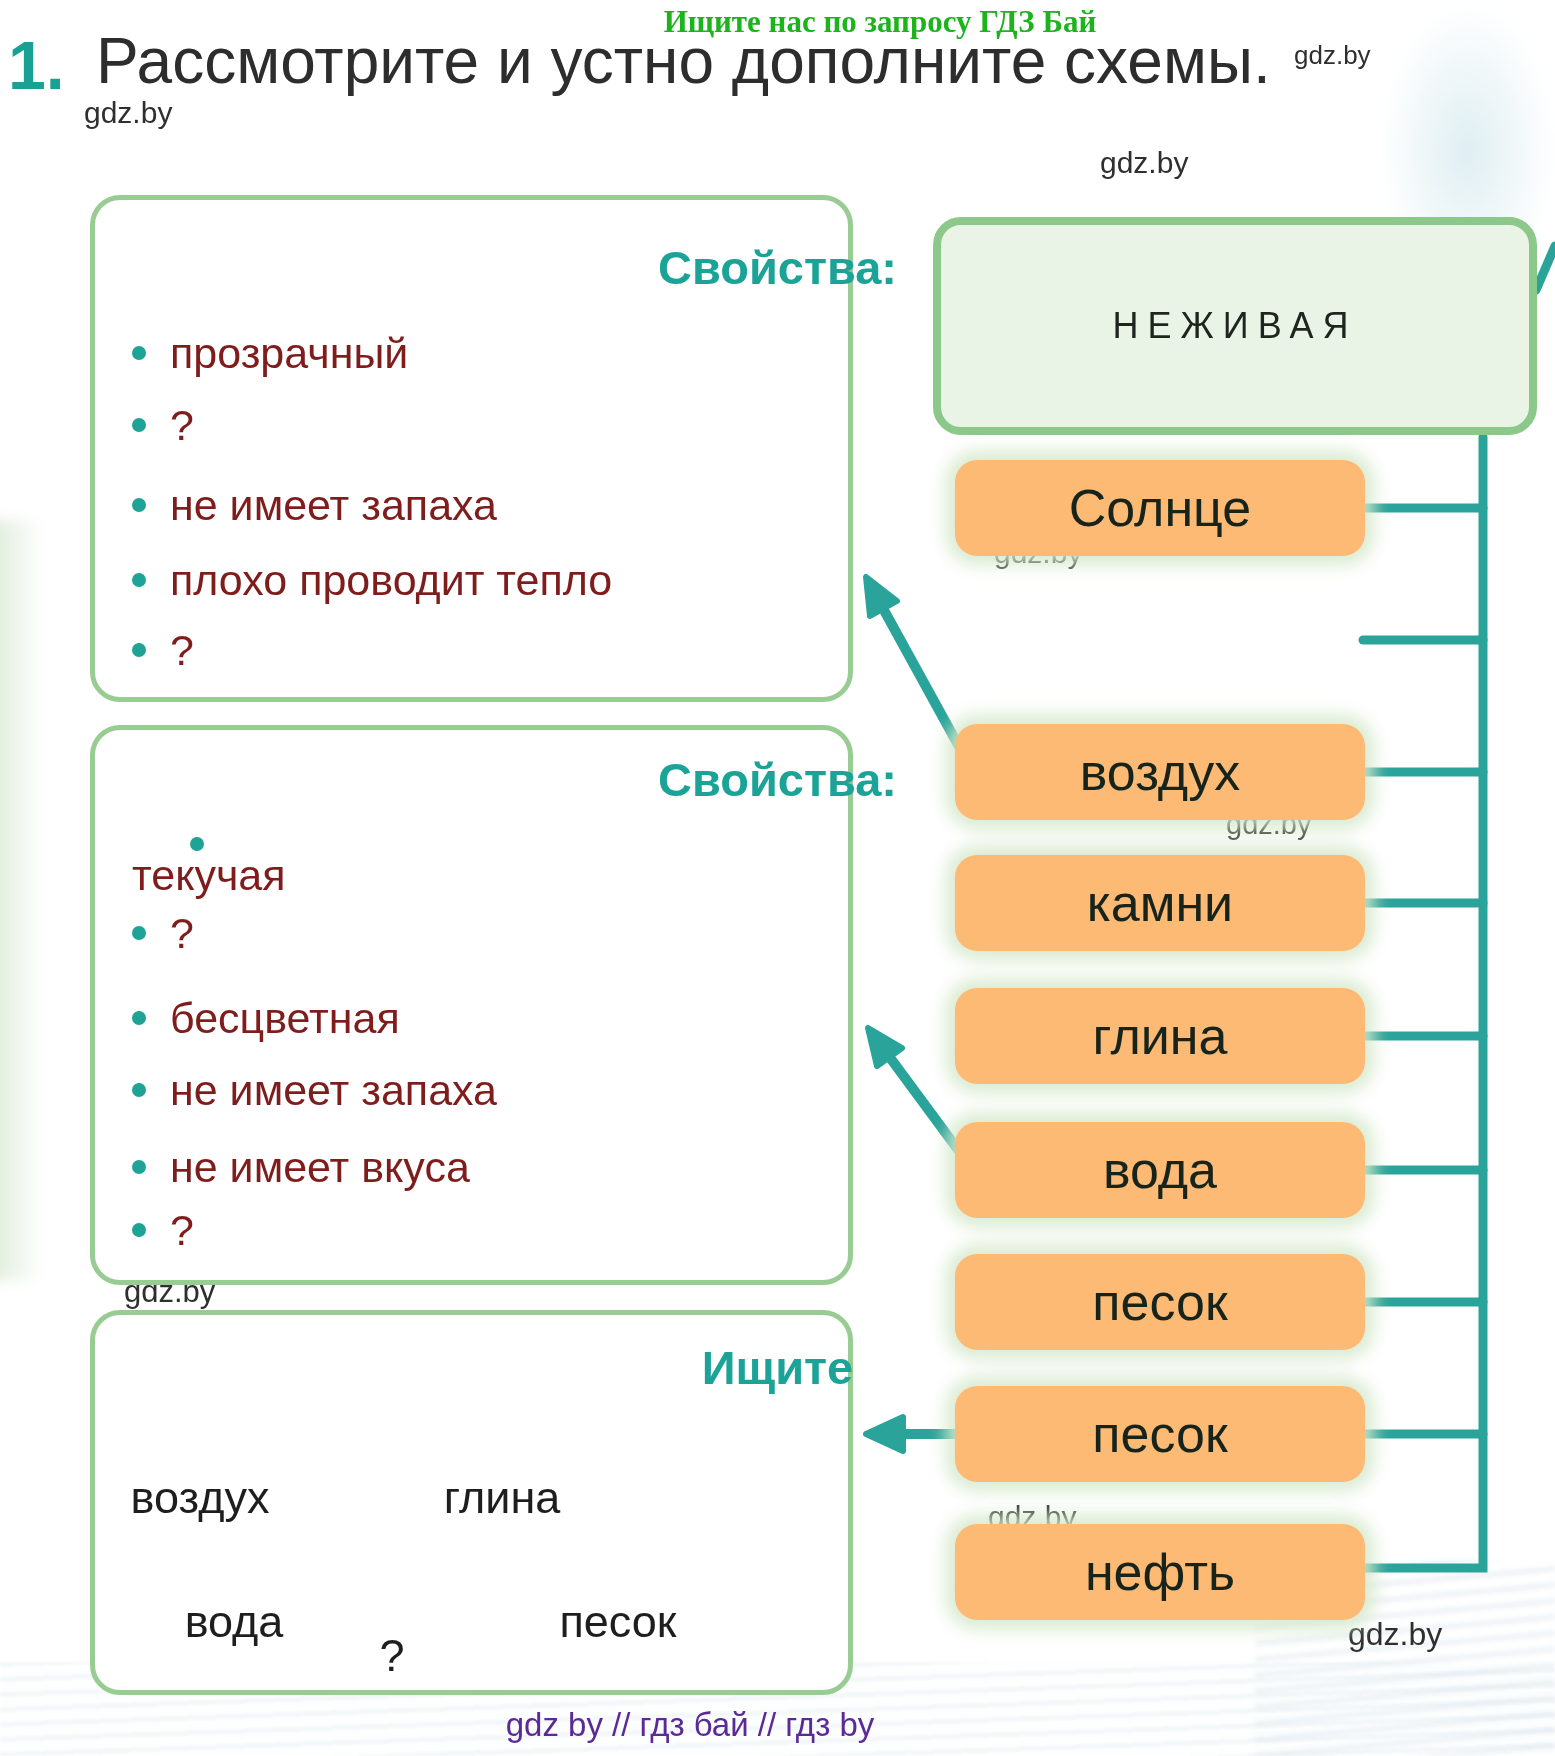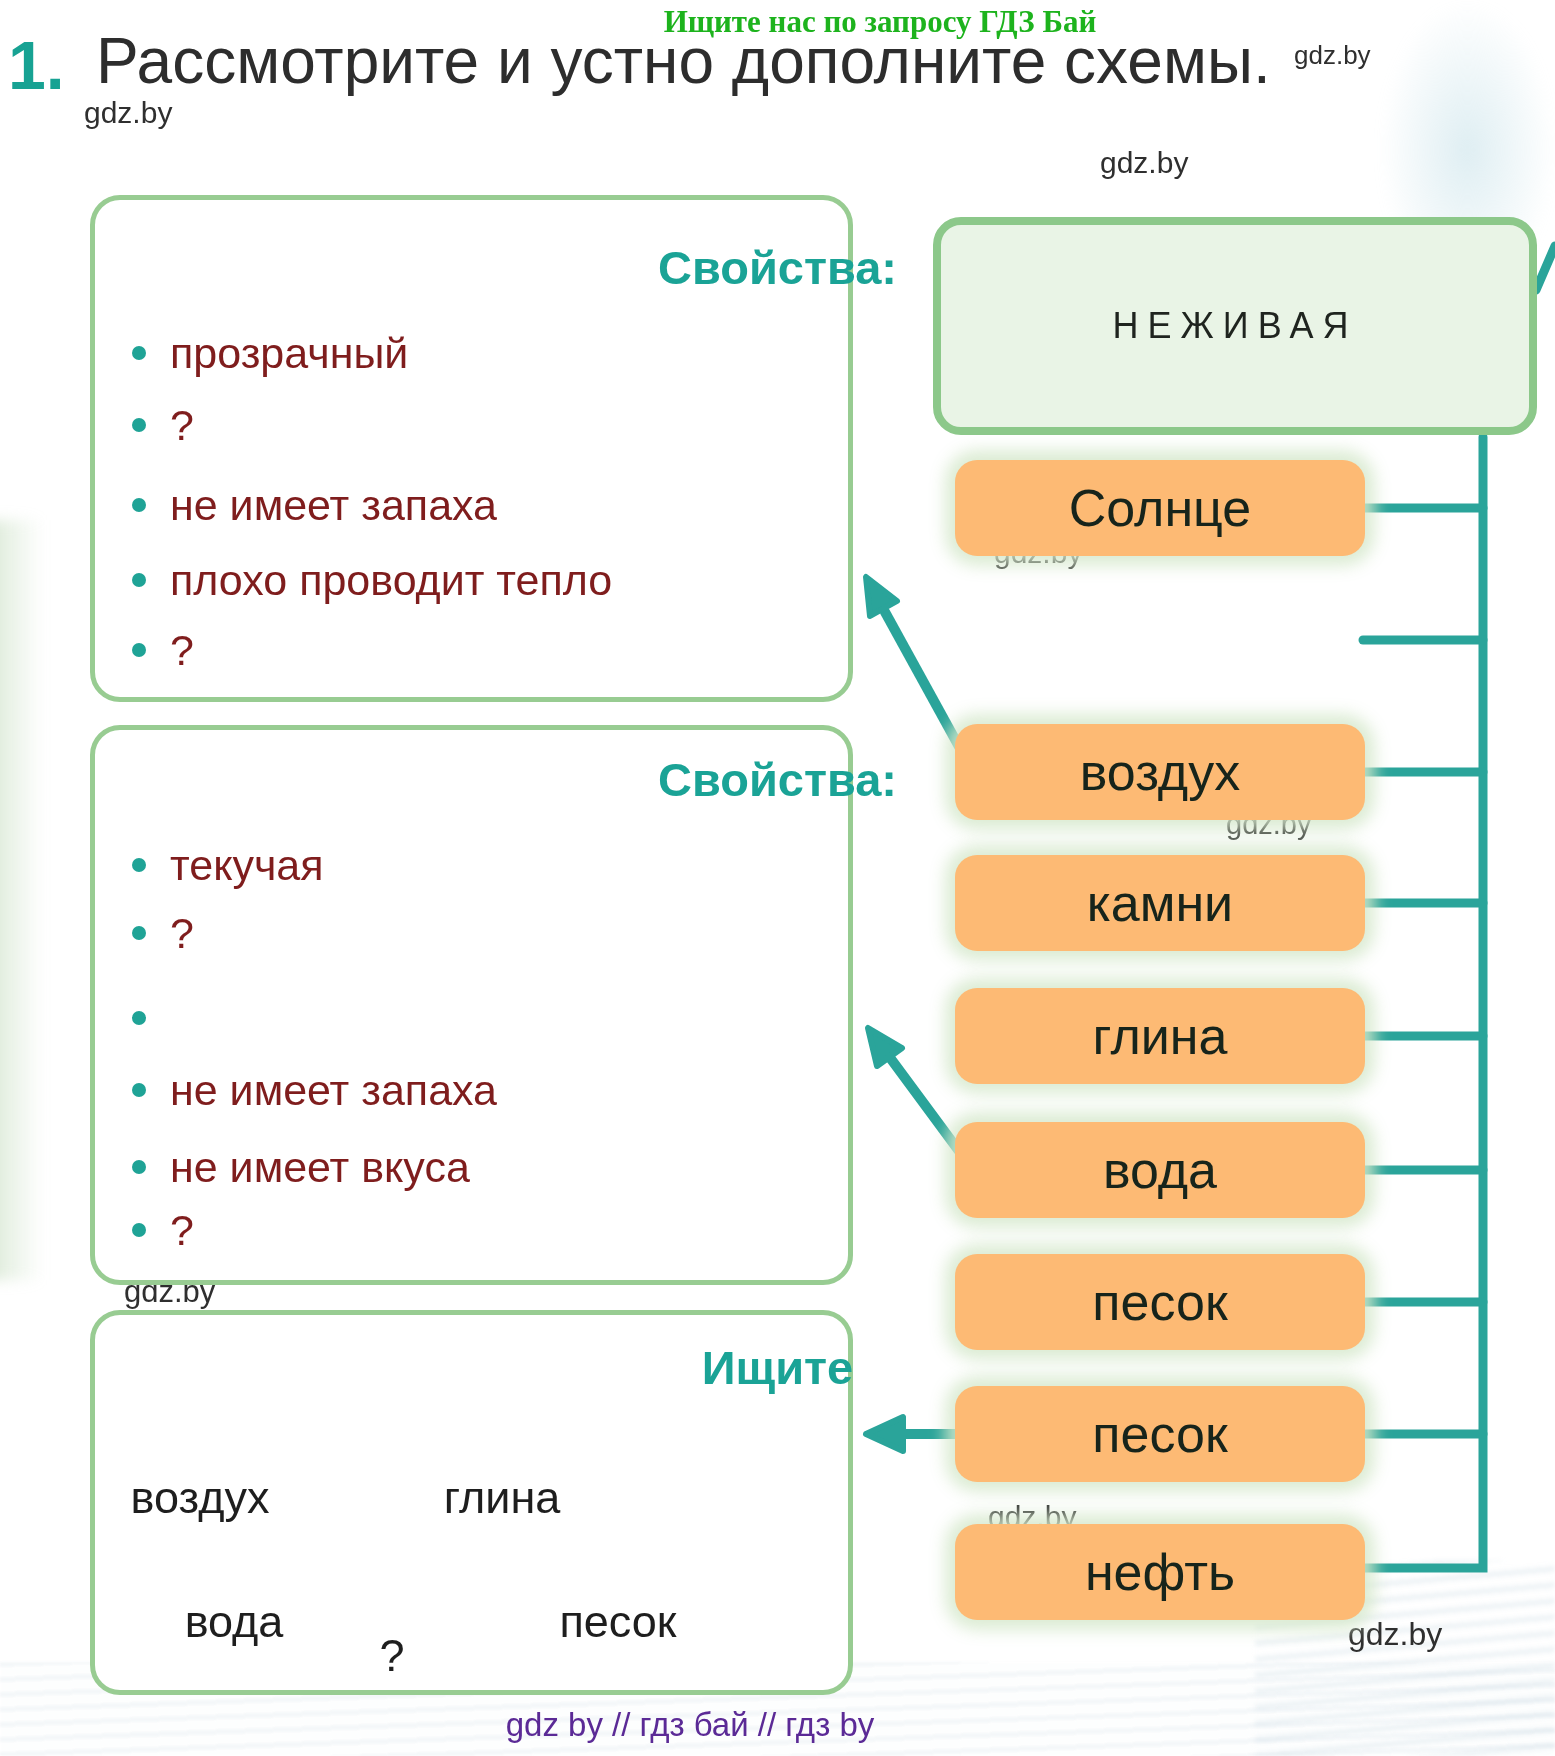--- a/index.html
+++ b/index.html
@@ -48,21 +48,21 @@
   .box2{top:725px;height:560px;}
   .box3{top:1310px;height:385px;}
   .sbox-title{position:absolute;left:0;width:100%;text-align:center;
     font-size:47px;font-weight:bold;color:#1aa396;}
   .bt1{top:240px;}.bt2{top:752px;}.bt3{top:1340px;}
 
   .bullet{position:absolute;display:flex;align-items:center;height:56px;left:132px;}
   .dot{width:14px;height:14px;border-radius:50%;background:#1fa396;margin-right:24px;flex:0 0 auto;}
   .bullet .btxt{font-size:43px;color:#7f1d1d;white-space:nowrap;}
   .r10{top:325px;}.r11{top:397px;}.r12{top:477px;}.r13{top:552px;}.r14{top:622px;}
-  .r20{top:837px;}.r21{top:905px;}.r22{top:990px;}.r23{top:1062px;}.r24{top:1139px;}.r25{top:1202px;}
+  .r20{top:837px;flex-direction:column;}.r21{top:905px;}.r22{top:990px;}.r23{top:1062px;}.r24{top:1139px;}.r25{top:1202px;}
 
   .cword{position:absolute;transform:translate(-50%,-50%);font-size:45px;color:#1e1e1e;white-space:nowrap;}
   .cw-vozduh{left:200px;top:1498px;}
   .cw-glina{left:502px;top:1498px;}
   .cw-voda{left:234px;top:1622px;}
   .cw-q{left:392px;top:1656px;}
   .cw-pesok{left:618px;top:1622px;}
 
   
   .nbox{position:absolute;left:933px;top:217px;width:604px;height:218px;box-sizing:border-box;
@@ -190,20 +190,21 @@
   <div class="bullet r20">
       <span class="dot"></span>
       <span class="btxt">текучая</span>
     </div>
   <div class="bullet r21">
       <span class="dot"></span>
       <span class="btxt">?</span>
     </div>
   <div class="bullet r22">
       <span class="dot"></span>
+      <span class="btxt">бесцветная</span>
     </div>
   <div class="bullet r23">
       <span class="dot"></span>
       <span class="btxt">не имеет запаха</span>
     </div>
   <div class="bullet r24">
       <span class="dot"></span>
       <span class="btxt">не имеет вкуса</span>
     </div>
   <div class="bullet r25">

